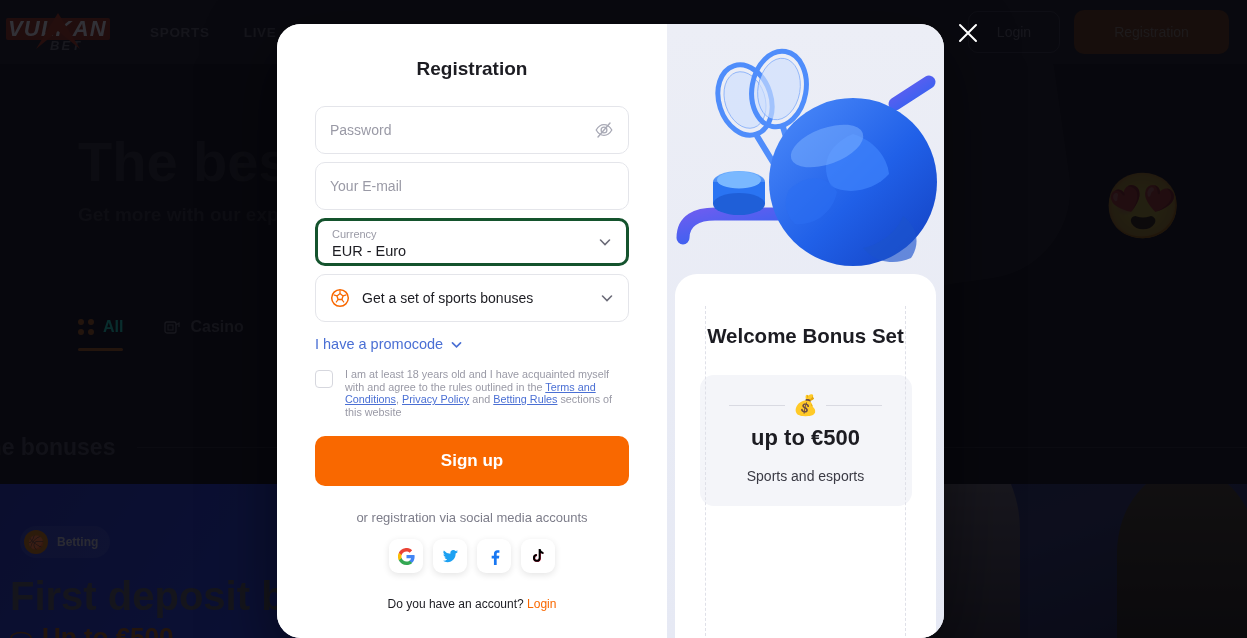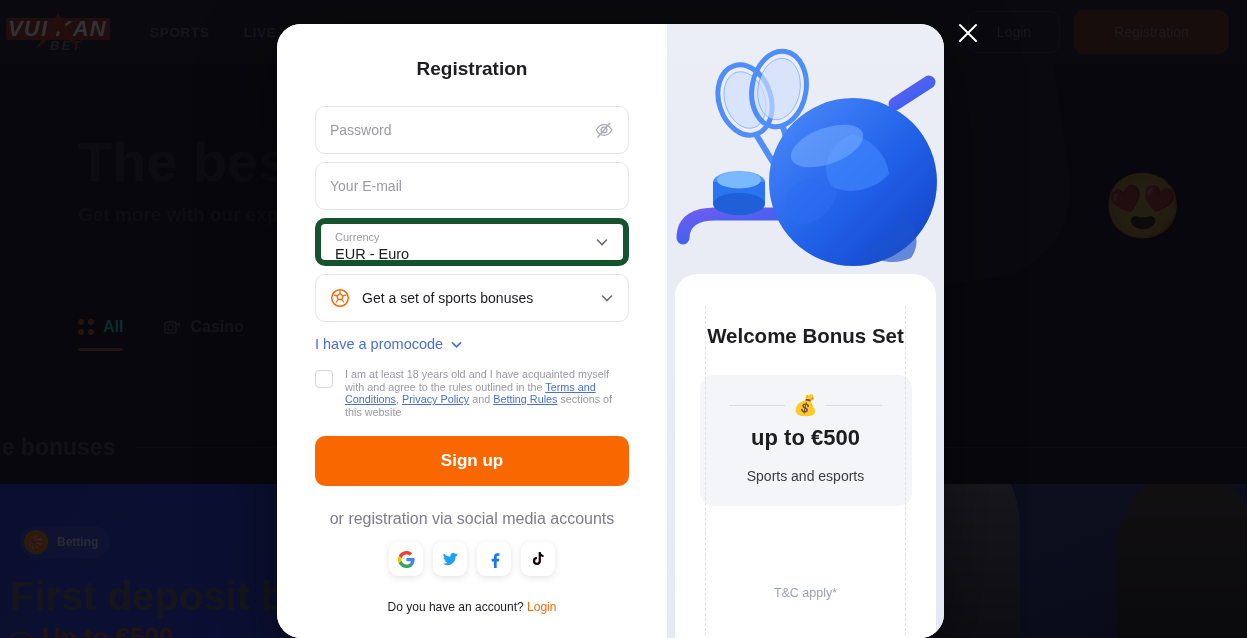--- a/index.html
+++ b/index.html
@@ -192,21 +192,21 @@
     border:none; outline:none; width:100%; background:transparent;
     font-size:14px; color:#1c1c22; font-family:"Liberation Sans", sans-serif;
   }
   .field input::placeholder { color:#9a9aa6; }
   .eye-btn {
     position:absolute; right:13px; top:50%; transform:translateY(-50%);
     width:22px; height:22px; cursor:pointer;
     display:flex; align-items:center; justify-content:center;
   }
   .field-select {
-    position:relative; height:48px; border:6px solid #14532d;
+    position:relative; height:48px; border:3px solid #14532d;
     border-radius:10px; margin-bottom:8px; padding:6px 14px 0 14px;
     cursor:pointer; background:#fff;
   }
   .sel-label { font-size:11px; color:#9a9aa6; line-height:14px; }
   .sel-value { font-size:14.5px; color:#1c1c22; line-height:20px; }
   .chev {
     position:absolute; right:13px; top:50%; transform:translateY(-50%);
     width:16px; height:16px;
   }
   .field-bonus {
@@ -229,21 +229,21 @@
   }
   .terms-text { font-size:10.8px; line-height:12.6px; color:#9a9aa6; }
   .terms-text a { color:#4a6fd4; text-decoration:underline; cursor:pointer; }
   .signup-btn {
     width:100%; height:50px; border:none; border-radius:10px;
     background:#f96800; color:#fff; font-size:17px; font-weight:700;
     cursor:pointer; font-family:"Liberation Sans", sans-serif;
     display:flex; align-items:center; justify-content:center;
   }
   .social-label {
-    text-align:center; font-size:16px; color:#7d7d8a;
+    text-align:center; font-size:13px; color:#7d7d8a;
     margin-top:24px; margin-bottom:14px;
   }
   .socials { display:flex; justify-content:center; gap:10px; }
   .social-btn {
     width:34px; height:34px; border-radius:9px; background:#fff;
     box-shadow:0 2px 7px rgba(0,0,0,0.11);
     display:flex; align-items:center; justify-content:center;
     cursor:pointer;
   }
   .account-row {
@@ -526,17 +526,16 @@
       <div class="ticket-title">Welcome Bonus Set</div>
       <div class="bonus-card">
         <div class="bonus-top">
           <span class="bonus-line"></span>
           <span class="bonus-emoji">💰</span>
           <span class="bonus-line"></span>
         </div>
         <div class="bonus-amount">up to €500</div>
         <div class="bonus-desc">Sports and esports</div>
       </div>
-      <div class="tc-apply">T&amp;C apply*</div>
 
     </div>
   </div>
 </div>
 
 </body></html>

